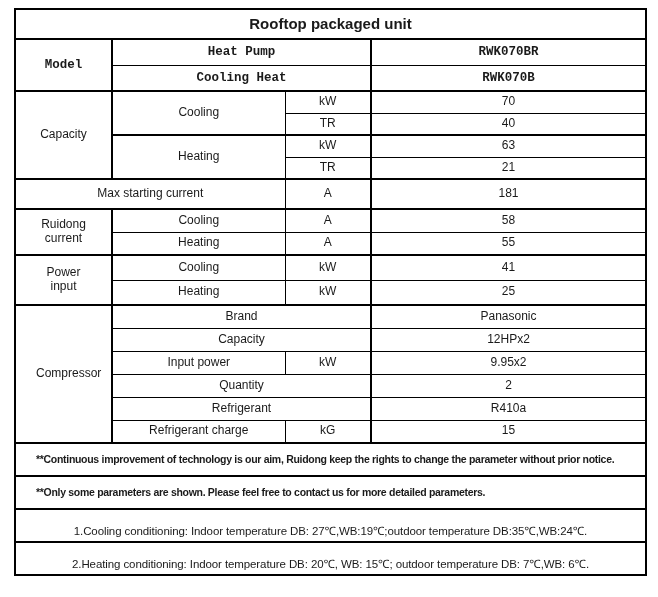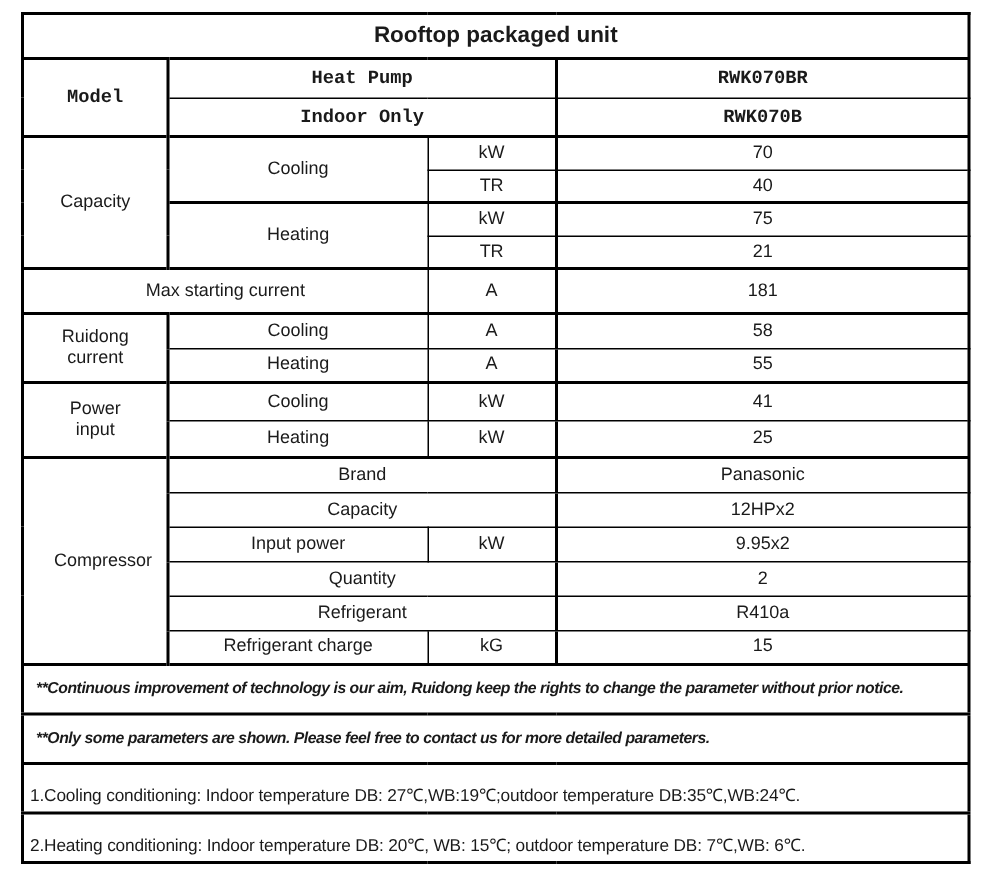--- a/index.html
+++ b/index.html
@@ -41,28 +41,27 @@
   tr.r-model { height: 26px; }
   td.model-cell { font-size: 12.5px; font-weight: bold; font-family: Liberation Mono, monospace; }
   tr.r-cap  { height: 22px; }
   tr.r-max  { height: 30px; }
   tr.r-run  { height: 23px; }
   tr.r-pow  { height: 25px; }
   tr.r-comp { height: 23px; }
   tr.r-note { height: 33px; }
   td.note-cell {
     text-align: left;
-    padding: 2px 4px 2px 8px;
+    padding: 2px 4px 2px 20px;
     font-size: 10.5px;
     font-weight: bold;
     letter-spacing: -0.3px;
-    font-style: italic;
   }
   td.cond-cell {
-    text-align: left;
+    text-align: center;
     padding: 14px 4px 2px 4px;
     font-size: 11.5px;
     font-weight: normal;
     letter-spacing: -0.1px;
   }
 </style>
 </head>
 <body>
 
 <div class="page">
@@ -78,38 +77,38 @@
         <tr class="r-title">
       <td colspan="4" class="title-cell">Rooftop packaged unit</td>
     </tr>
 
     <tr class="r-model bt2">
       <td rowspan="2" class="model-cell">Model</td>
       <td colspan="2" class="model-cell bl2">Heat Pump</td>
       <td class="model-cell bl2">RWK070BR</td>
     </tr>
     <tr class="r-model">
-      <td colspan="2" class="model-cell bl2">Indoor Only</td>
+      <td colspan="2" class="model-cell bl2">Cooling Heat</td>
       <td class="model-cell bl2">RWK070B</td>
     </tr>
 
     <tr class="r-cap bt2">
       <td rowspan="4">Capacity</td>
       <td rowspan="2" class="bl2">Cooling</td>
       <td>kW</td>
       <td class="bl2">70</td>
     </tr>
     <tr class="r-cap">
       <td>TR</td>
       <td class="bl2">40</td>
     </tr>
     <tr class="r-cap bt2">
       <td rowspan="2" class="bl2">Heating</td>
       <td>kW</td>
-      <td class="bl2">75</td>
+      <td class="bl2">63</td>
     </tr>
     <tr class="r-cap">
       <td>TR</td>
       <td class="bl2">21</td>
     </tr>
 
     <tr class="r-max bt2">
       <td colspan="2">Max starting current</td>
       <td>A</td>
       <td class="bl2">181</td>

